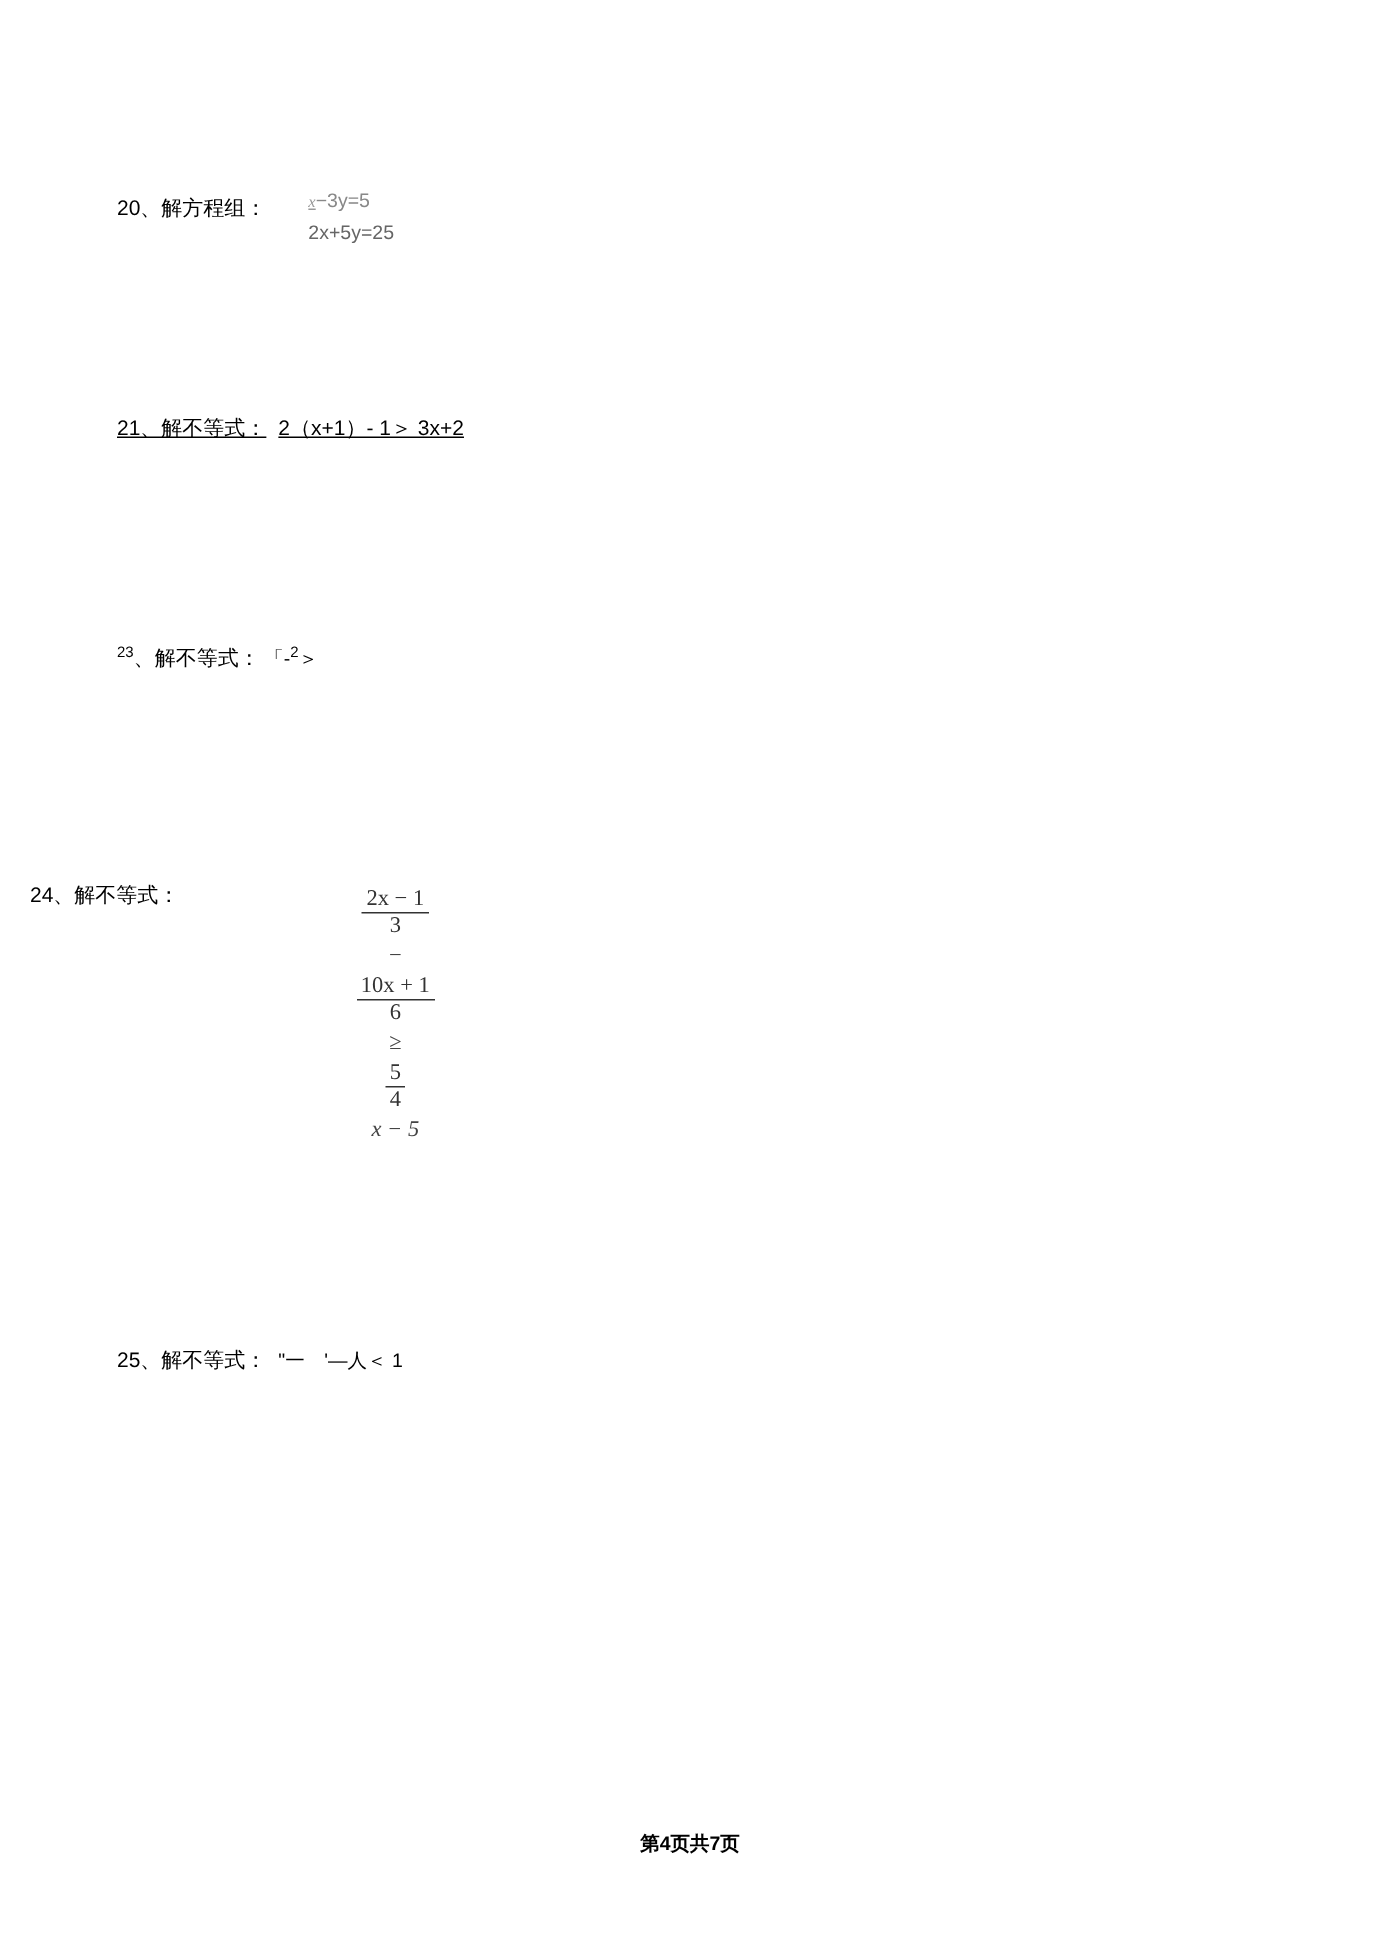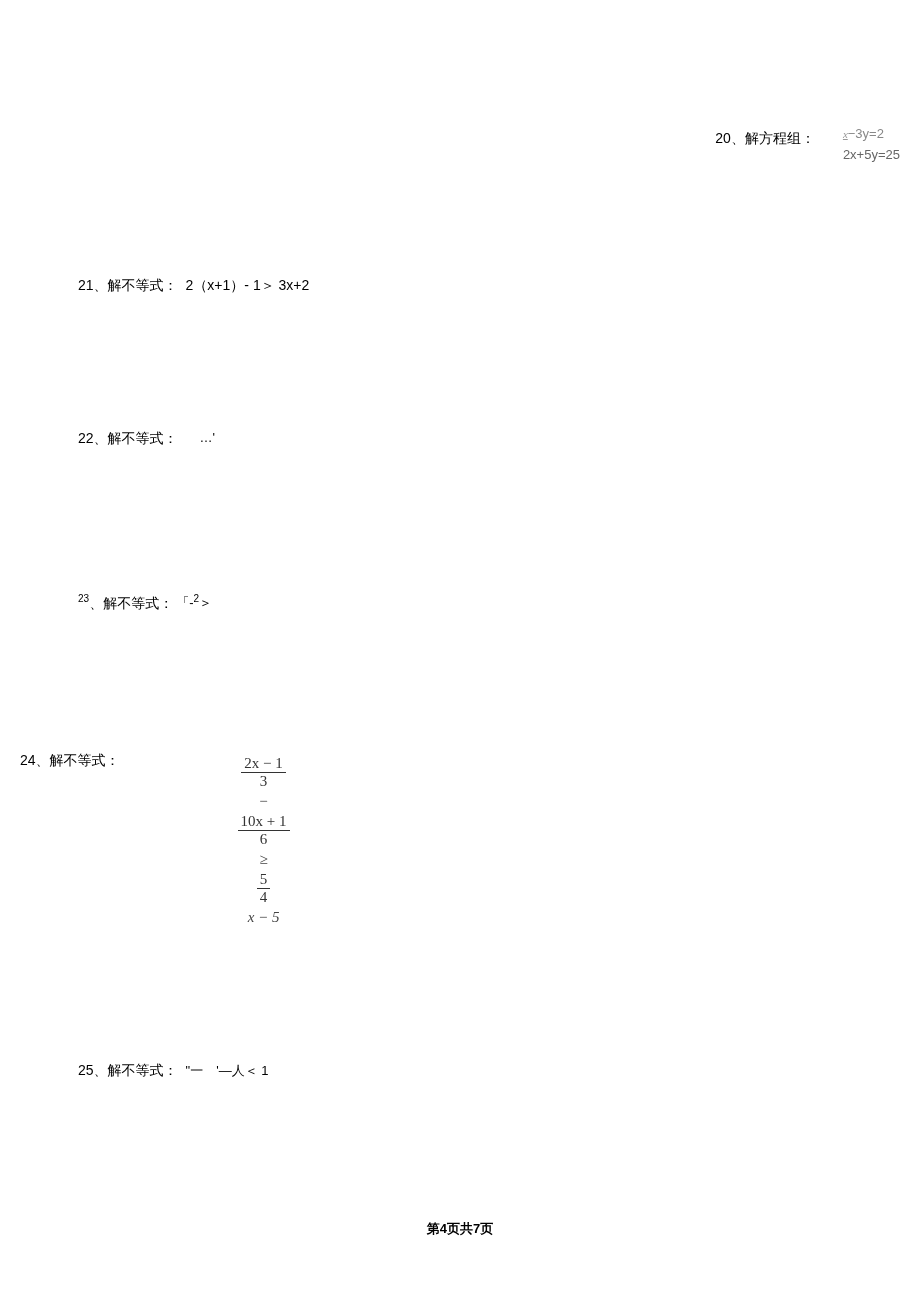--- a/index.html
+++ b/index.html
@@ -16,22 +16,22 @@
       color: #000;
       position: relative;
     }
     .content {
       padding: 130px 20px 0 20px;
     }
     .problem {
       display: flex;
       align-items: flex-start;
     }
-    .problem-20 { padding-left: 58px; margin-bottom: 105px; justify-content: flex-end; }
-    .problem-21 { padding-left: 58px; margin-bottom: 135px; }
+    .problem-20 { padding-left: 58px; margin-bottom: 105px; }
+    .problem-21 { padding-left: 58px; margin-bottom: 135px; text-decoration: underline; }
     .problem-22 { padding-left: 58px; margin-bottom: 145px; }
     .problem-23 { padding-left: 58px; margin-bottom: 140px; }
     .problem-24 { padding-left: 0px; margin-bottom: 140px; }
     .problem-25 { padding-left: 58px; }
     .label {
       display: inline-block;
       margin-right: 8px;
     }
     .sup {
       vertical-align: super;
@@ -120,34 +120,30 @@
     }
   </style>
 </head>
 <body>
 
 <div class="content">
 
   <div class="problem problem-20">
     <span class="label">20、解方程组：</span>
     <div class="system">
-      <div class="system-line"><span class="small-x italic-x">x</span><span>−3y=2</span></div>
+      <div class="system-line"><span class="small-x italic-x">x</span><span>−3y=5</span></div>
       <div class="system-line">2x+5y=25</div>
     </div>
   </div>
 
   <div class="problem problem-21">
     <span class="label">21、解不等式：</span>
     <span>2（x+1）- 1＞ 3x+2</span>
   </div>
 
-  <div class="problem problem-22">
-    <span class="label">22、解不等式：</span>
-    <span class="q22-ellipsis">…'</span>
-  </div>
 
   <div class="problem problem-23">
     <span><span class="sup">23</span><span>、解不等式：</span></span>
     <span class="q23-expr"><span>「-</span><span class="sup">2</span><span>＞</span></span>
   </div>
 
   <div class="problem problem-24">
     <span class="label">24、解不等式：</span>
     <span class="q24-expr">
       <span class="frac">

